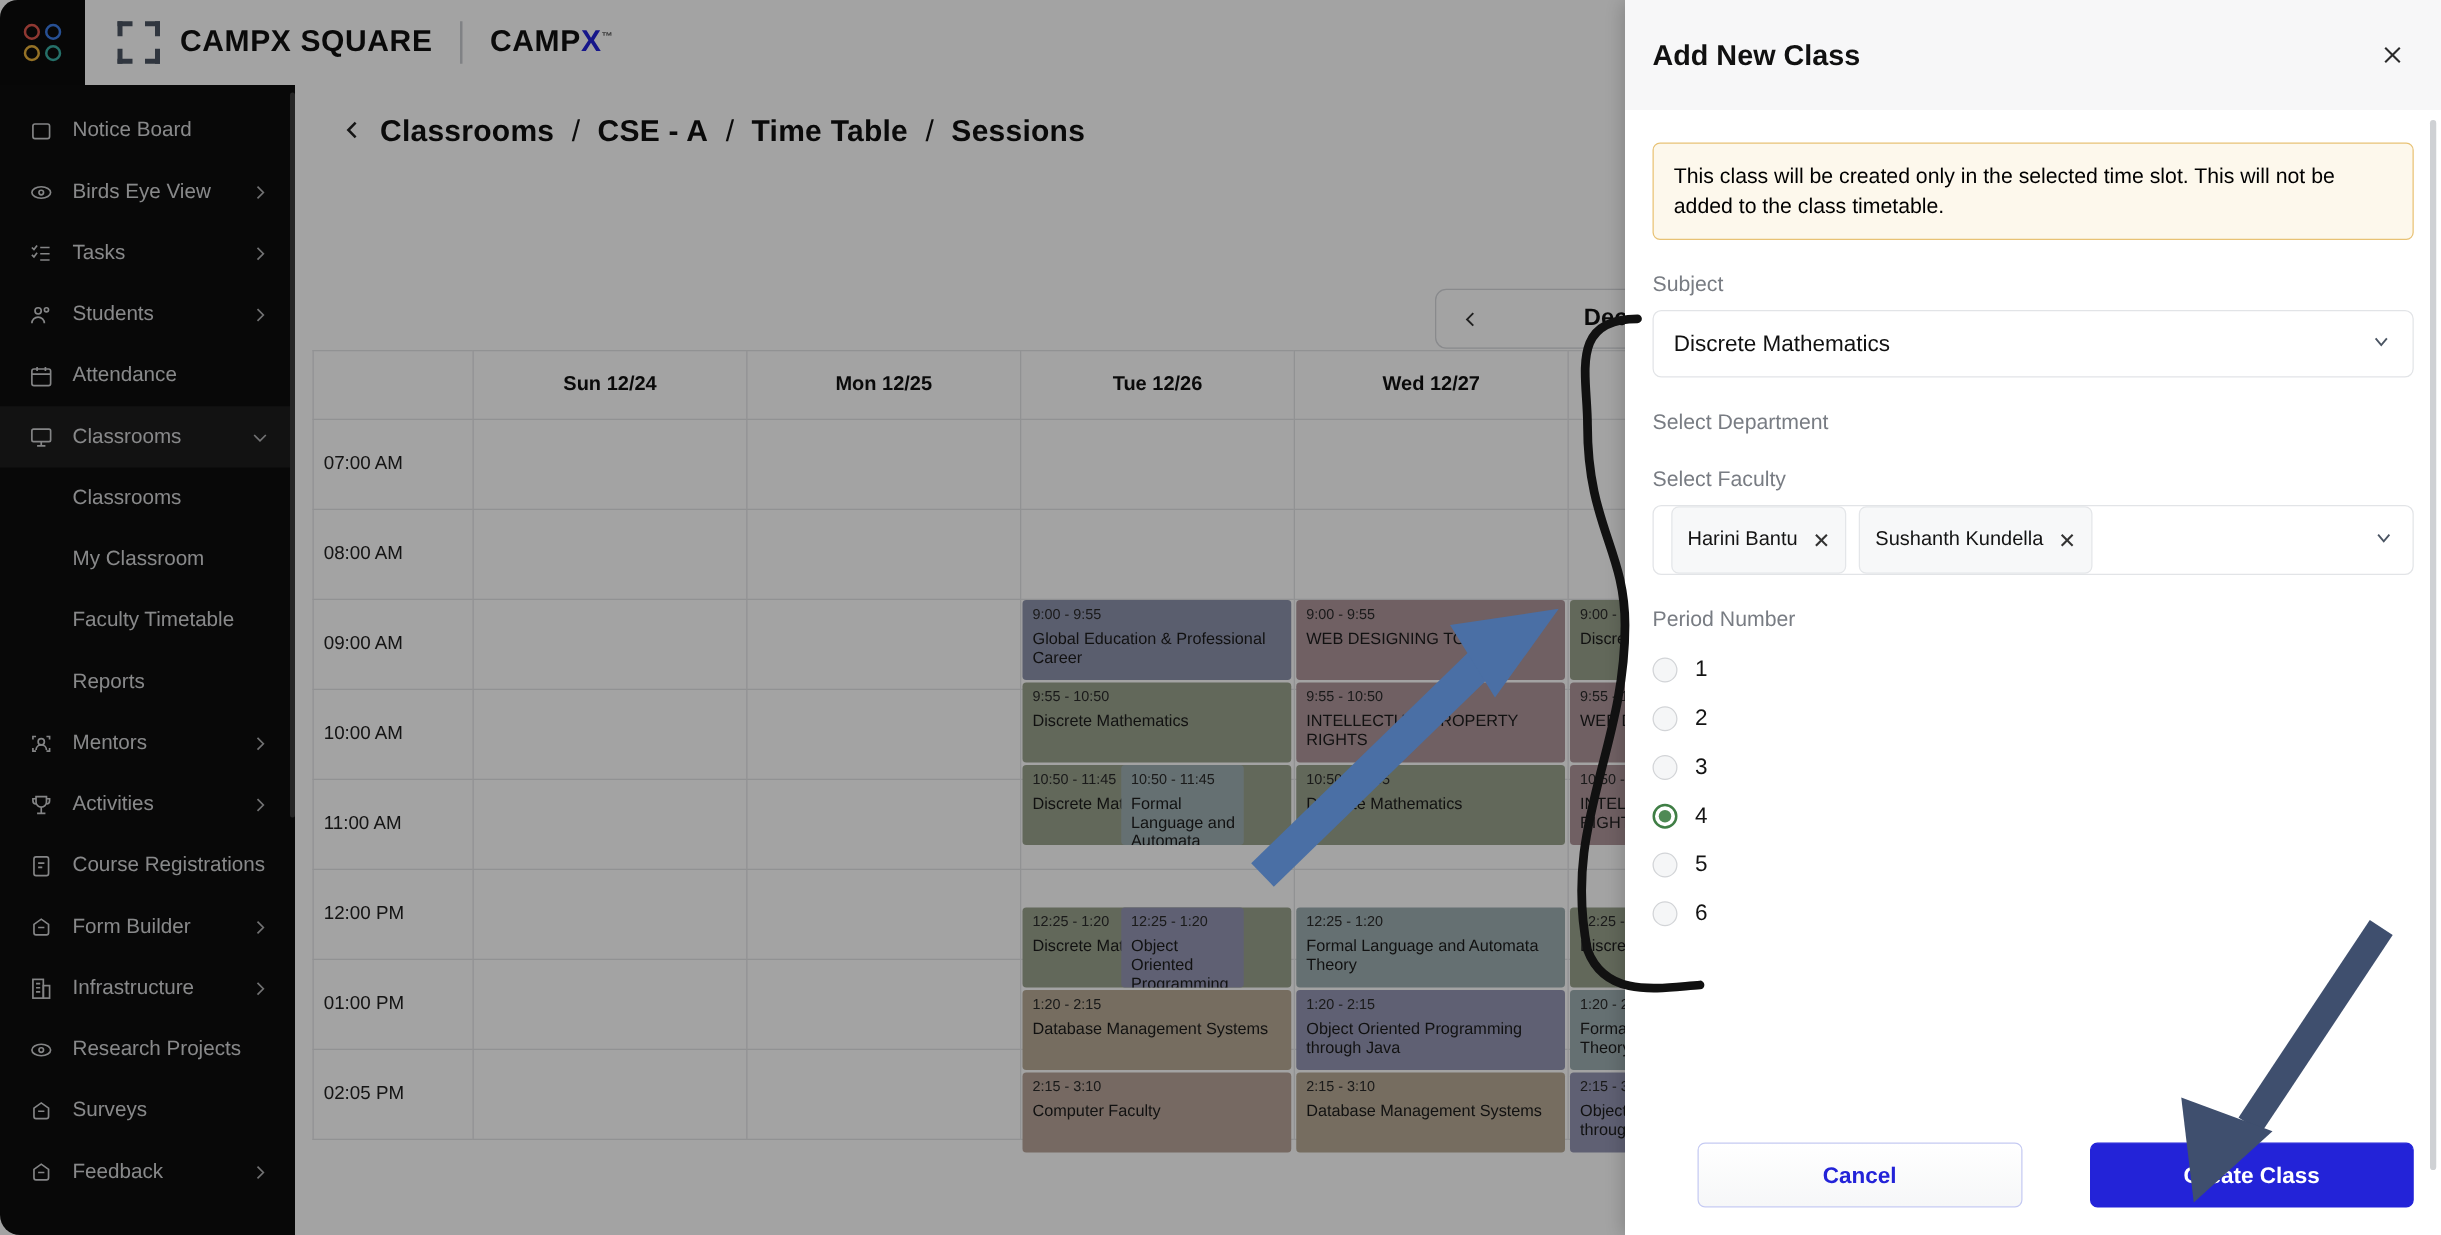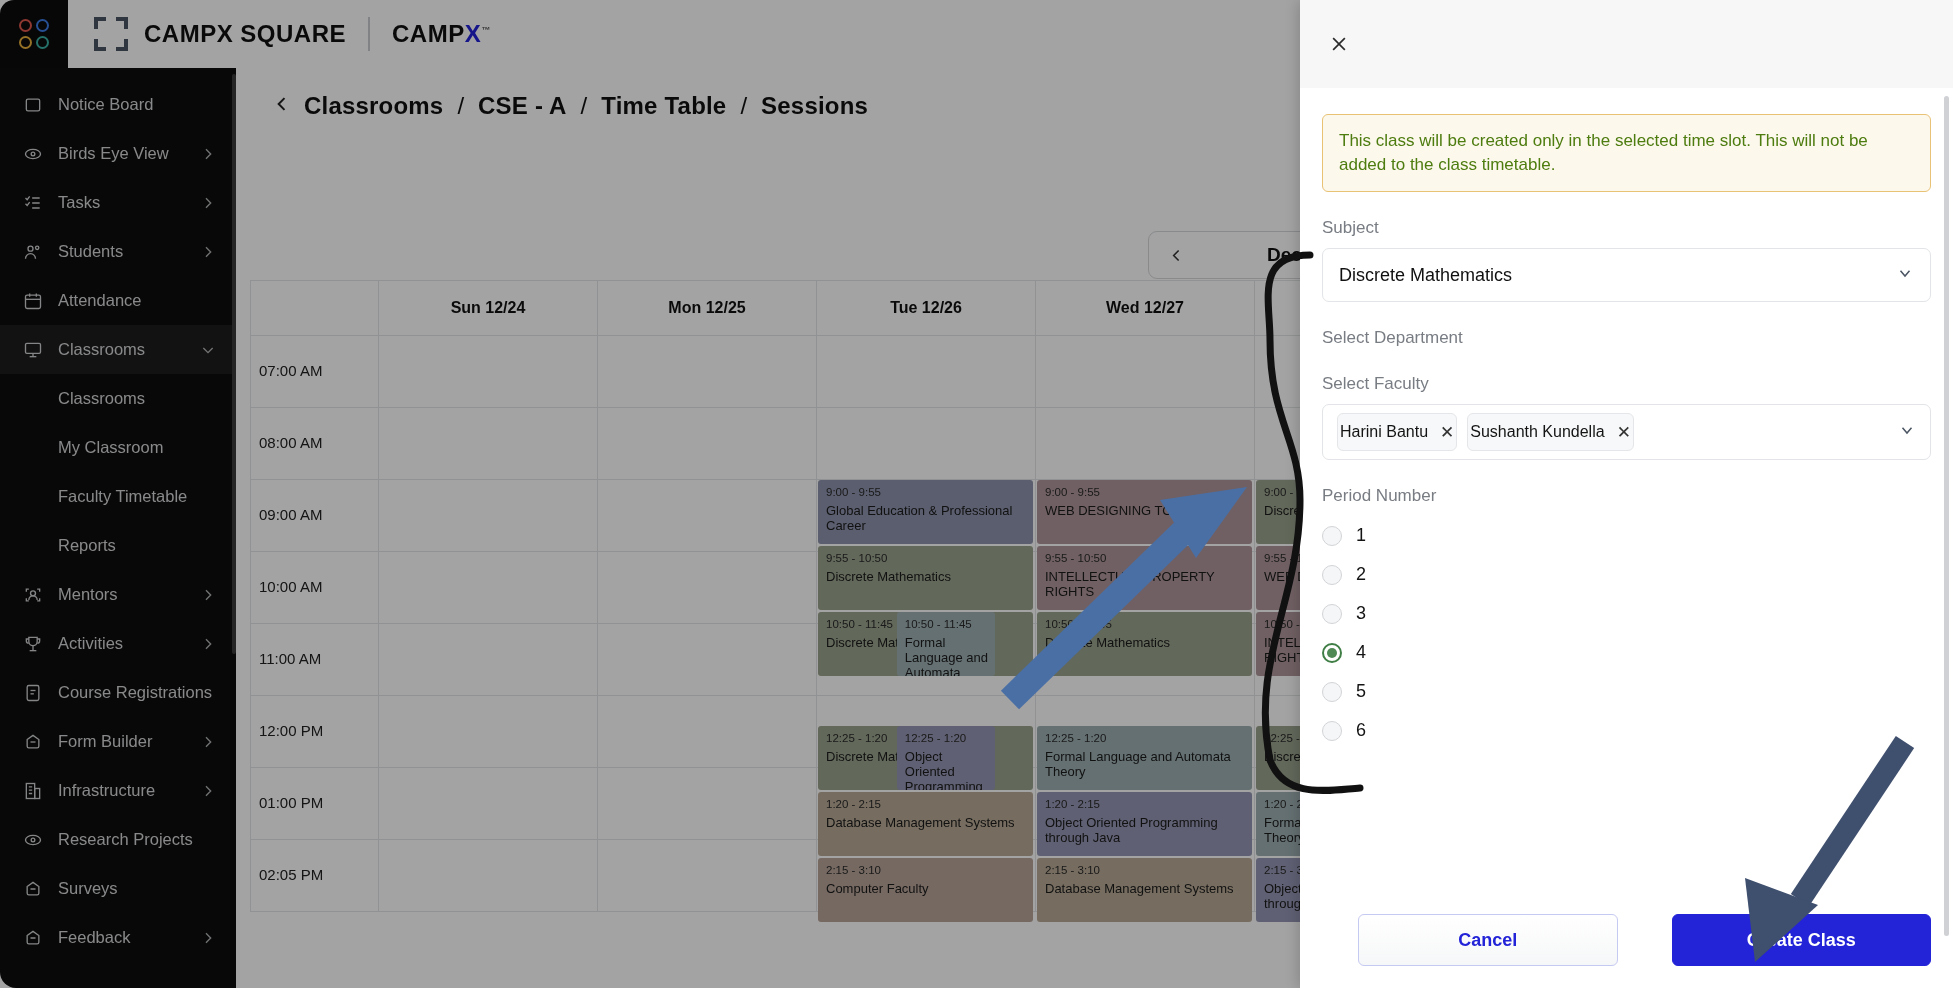--- a/index.html
+++ b/index.html
@@ -89,35 +89,35 @@
   
   .drawer { position: absolute; right: 0; top: 0; width: 653px; height: 988px; background: #ffffff; z-index: 50;
             border-top-left-radius: 8px; box-shadow: -2px 0 14px rgba(0,0,0,.18); display: flex; flex-direction: column; }
   .drawer-head { height: 88px; background: #f7f7f8; display: flex; align-items: center; padding: 0 22px 0 22px; flex: 0 0 88px; }
   .drawer-title { font-size: 23px; font-weight: 600; color: #111; flex: 1; }
   .drawer-close { width: 34px; height: 34px; display:flex; align-items:center; justify-content:center; cursor:pointer; }
   .drawer-close svg { width: 20px; height: 20px; stroke: #2a2a2a; stroke-width: 2; fill: none; }
 
   .drawer-body { flex: 1; padding: 26px 22px 0 22px; overflow: hidden; position: relative; }
   .notice { background: #fdf8ec; border: 1px solid #e8c275; border-radius: 6px; padding: 14px 16px;
-            font-size: 17px; line-height: 24px; color: #4d7c0f; }
+            font-size: 17px; line-height: 24px; color: #000000; }
 
   .fld { margin-top: 26px; }
   .fld-label { font-size: 17px; color: #787c83; margin-bottom: 10px; }
   .fld-label .req { color: #c62828; margin-left: 3px; }
   .ctrl { height: 54px; border: 1px solid #e2e4e7; border-radius: 7px; background: #fff; display: flex;
           align-items: center; padding: 0 16px; font-size: 18px; color: #111; }
   .ctrl .val { flex: 1; }
   .ctrl .chev svg { width: 18px; height: 18px; stroke: #4b5563; stroke-width: 2; fill: none; }
   .ctrl .cal-ic svg { width: 20px; height: 20px; stroke: #4b5563; stroke-width: 1.8; fill: none; }
 
   .chips { height: 56px; border: 1px solid #e2e4e7; border-radius: 7px; display: flex; align-items: center;
            padding: 0 14px; gap: 10px; }
   .chip { display: flex; align-items: center; gap: 12px; background: #f7f8f9; border: 1px solid #e4e6e9;
-          border-radius: 6px; height: 38px; padding: 0 2px; font-size: 16px; color: #141414; text-align: center; }
+          border-radius: 6px; height: 54px; padding: 0 12px; font-size: 16px; color: #141414; text-align: center; }
   .chip .x { font-size: 17px; color: #333; cursor: pointer; line-height: 1; }
   .chips .chev { margin-left: auto; }
   .chips .chev svg { width: 18px; height: 18px; stroke: #4b5563; stroke-width: 2; fill: none; }
 
   .radios { margin-top: 8px; }
   .radio-row { display: flex; align-items: center; height: 39px; gap: 14px; cursor: pointer; }
   .radio-dot { width: 20px; height: 20px; border-radius: 50%; border: 1.5px solid #d2d4d7; background: #f5f6f7;
                display: flex; align-items: center; justify-content: center; flex: 0 0 20px; }
   .radio-row.sel .radio-dot { border: 2px solid #3f7e45; background: #fff; }
   .radio-row.sel .radio-dot::after { content: ""; width: 10px; height: 10px; border-radius: 50%; background: #4f8a55; }
@@ -545,20 +545,21 @@
     </g>
 
     <g>
       <path d="M1905,742 L1800,900" stroke="#3f4f6e" stroke-width="22" stroke-linecap="butt"></path>
       <polygon points="1755,962 1745,878 1818,905" fill="#3f4f6e"></polygon>
     </g>
   </svg>
 
   <div class="drawer">
     <div class="drawer-head">
+      <div class="drawer-title">Add New Class</div>
       <div class="drawer-close">
         <svg viewBox="0 0 24 24">
             <line x1="5" y1="5" x2="19" y2="19"></line>
             <line x1="19" y1="5" x2="5" y2="19"></line>
           </svg>
       </div>
     </div>
 
     <div class="drawer-body">
       <div class="notice">This class will be created only in the selected time slot. This will not be added to the class timetable.</div>

